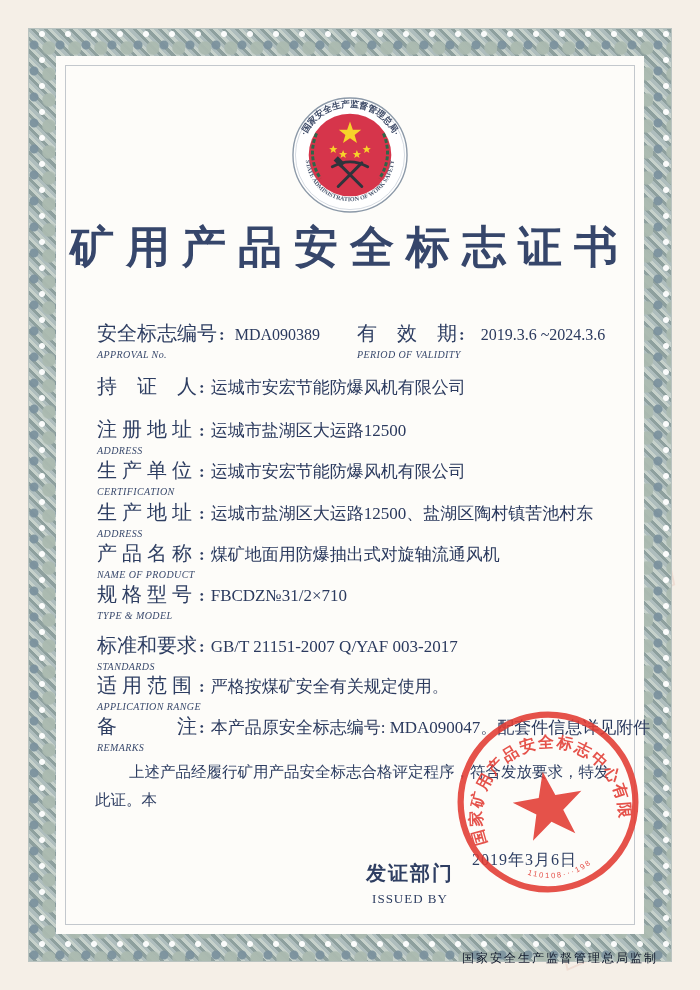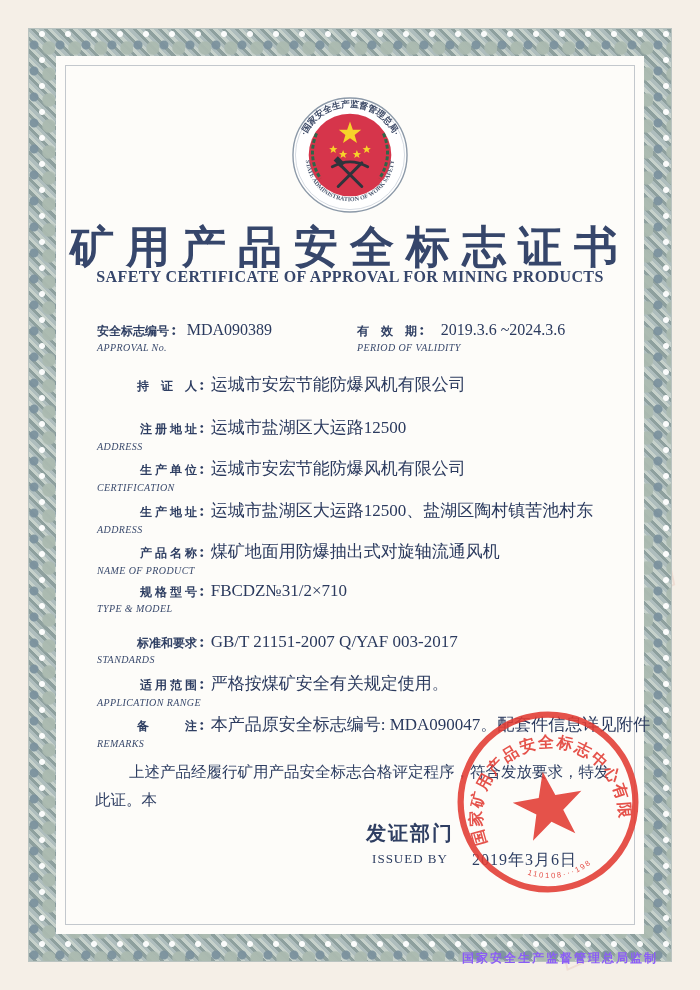--- a/index.html
+++ b/index.html
@@ -56,37 +56,37 @@
     letter-spacing:12px; color:#36466b;
   }
   .subtitle {
     position:absolute; left:0; top:268px; width:700px;
     text-align:center; font-size:16px; font-weight:bold;
     letter-spacing:.4px; color:#36466b;
   }
   
   .field { position:absolute; left:97px; color:#2e3e62; }
   .fline { display:flex; align-items:baseline; }
-  .zh { font-size:12px; font-weight:bold; white-space:pre; }
-  .zh.w { display:inline-block; width:100px;text-align:right; }
+  .zh { font-size:20px; font-weight:normal; white-space:pre; }
+  .zh.w { display:inline-block; width:100px; }
   .colon { font-size:17px; font-weight:bold; padding:0 6px 0 2px; }
   .val { font-size:17px; color:#2b3a5e; white-space:nowrap; }
   .en { font-size:10px; letter-spacing:.4px; color:#3a4a6d; margin-top:2px;font-style:italic; }
   .toprow-val { font-size:16px; color:#2b3a5e; }
   
   .statement { position:absolute; left:95px; width:520px; font-size:15.5px; color:#2e3e62; line-height:1.78; }
   .indent { text-indent:34px; }
-  .issued { position:absolute; left:330px; top:820px; width:160px; text-align:center; color:#2e3e62; }
+  .issued { position:absolute; left:330px; top:860px; width:160px; text-align:center; color:#2e3e62; }
   .issued .zh-big { font-size:20px; font-weight:bold; letter-spacing:2px; }
   .issued .en-sm { font-size:13px; letter-spacing:1px; margin-top:4px; }
   .date { position:absolute; left:472px; top:850px; font-size:16px; color:#2f3f63; letter-spacing:1px; z-index:3; }
   .seal { position:absolute; left:452px; top:706px; width:192px; height:192px; transform:rotate(-10deg); opacity:.88; z-index:4; }
   .footer {
     position:absolute; right:42px; top:950px;
-    font-size:12px; font-weight:bold; letter-spacing:2px; color:#8b5cf6;padding-left:40px;
+    font-size:12px; font-weight:normal; letter-spacing:2px; color:#0f172a;padding-left:40px;
   }
   .content { position:absolute; inset:0; z-index:2; }
 </style>
 </head>
 <body>
 
 <span class="wm-small" style="left:120px;top:140px">MA</span>
 <span class="wm-small" style="left:240px;top:110px">MA</span>
 <span class="wm-small" style="left:480px;top:150px">MA</span>
 <span class="wm-small" style="left:90px;top:330px">MA</span>
@@ -133,21 +133,20 @@
 
     <g stroke="#2f343c" stroke-width="3" stroke-linecap="round" fill="none">
       <line x1="48" y1="92" x2="72" y2="68"></line>
       <line x1="72" y1="92" x2="48" y2="68"></line>
       <path d="M42,72 Q60,62 78,72"></path>
       <rect x="44" y="64" width="10" height="6" fill="#2f343c" stroke="none" transform="rotate(45 49 67)"></rect>
     </g>
   </svg>
 
   <div class="title">矿用产品安全标志证书</div>
-  <div class="subtitle">SAFETY CERTIFICATE OF APPROVAL FOR MINING PRODUCTS</div>
 
   <div class="field" style="top:320px">
     <div class="fline">
       <span class="zh">安全标志编号</span>
       <span class="colon">:</span>
       <span class="toprow-val" style="padding-left:4px">MDA090389</span>
     </div>
     <div class="en">APPROVAL No.</div>
   </div>
   <div class="field" style="left:357px; top:320px">

